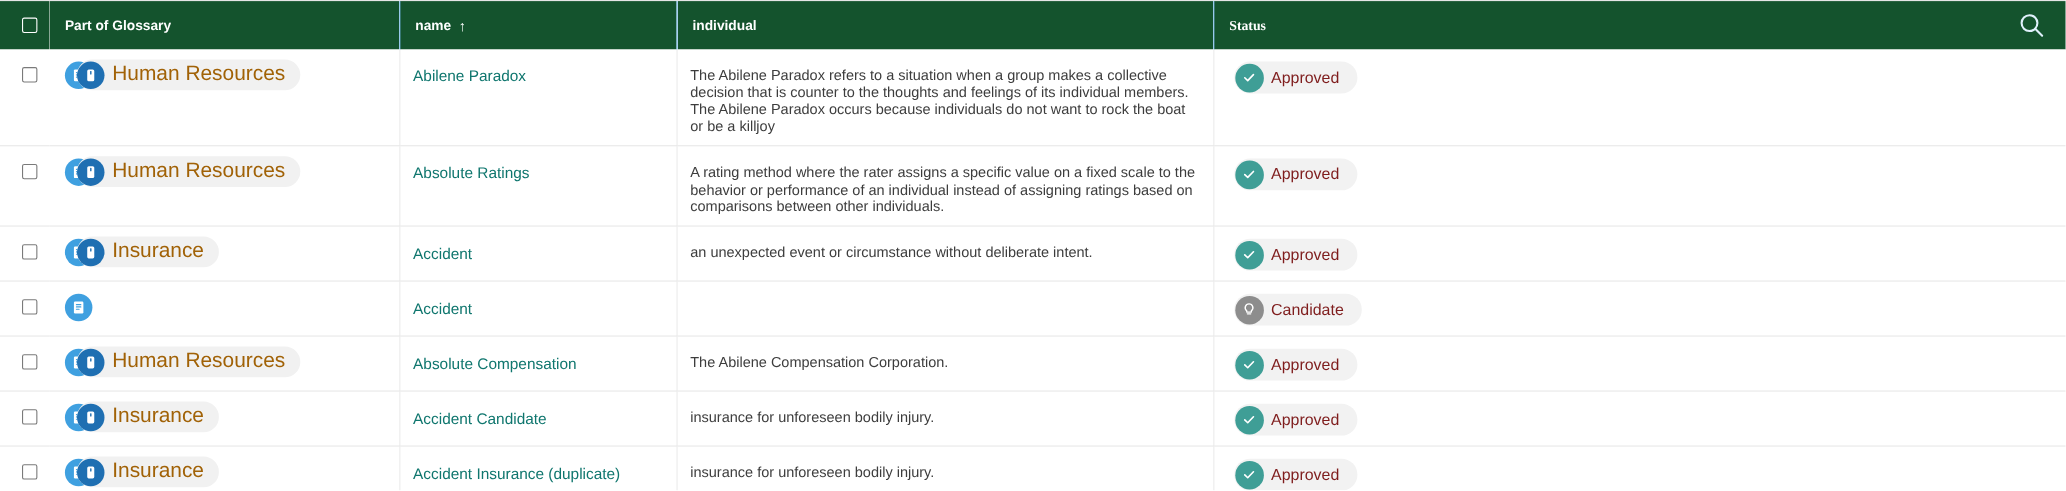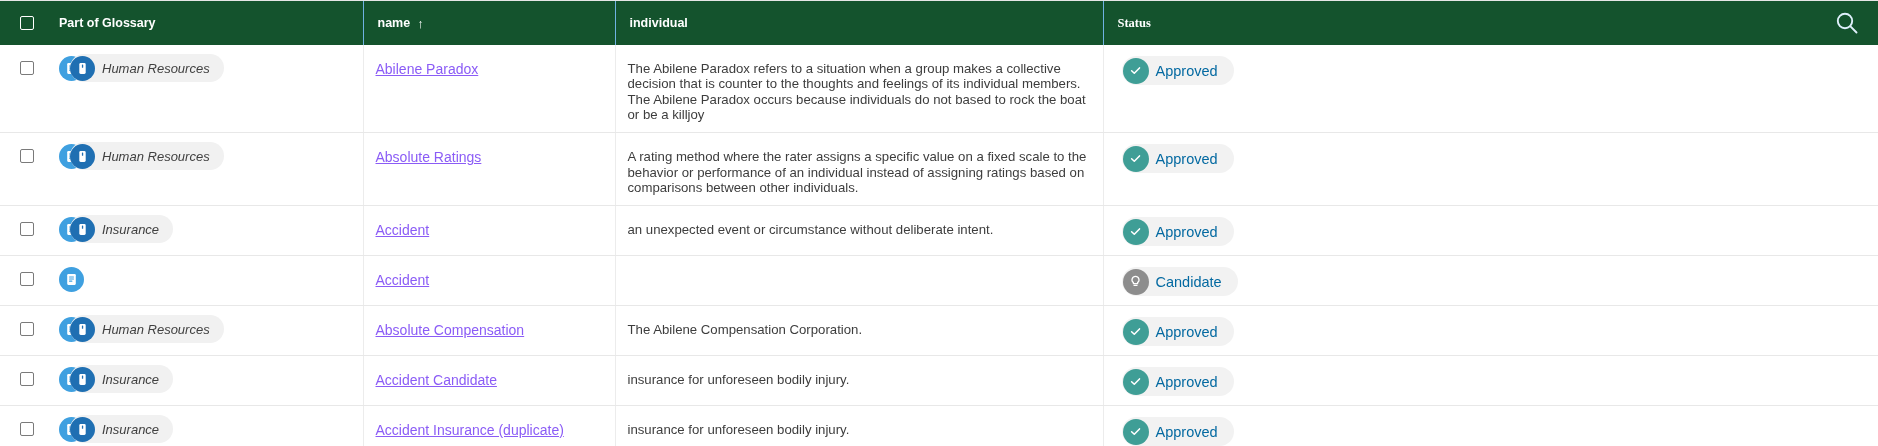--- a/index.html
+++ b/index.html
@@ -101,43 +101,41 @@
   .glossary-pill {
     display: inline-flex;
     align-items: center;
     background: #f1f1f1;
     border-radius: 14px;
     height: 28px;
     padding-right: 14px;
     margin-left: -14px;
   }
   .glossary-label {
-    font-size: 13px;
-    color: #404040;
+    font-size: 19px;
+    color: #a16207;
     margin-left: 7px;
     white-space: nowrap;
-    font-style: italic;
   }
 
   .icon-doc, .icon-term {
     width: 25px; height: 25px;
     border-radius: 50%;
     flex: 0 0 auto;
     display: inline-flex;
     align-items: center;
     justify-content: center;
   }
   .icon-doc { background: #3fa0e0; }
   .icon-term { background: #1f6fb2; position: relative; z-index: 2; }
 
   .cell-name {
     padding: 16px 12px 10px 12px;
     font-size: 14px;
-    color: #8b5cf6;
-    text-decoration: underline;
+    color: #0f766e;
   }
   .cell-desc {
     padding: 16px 14px 10px 12px;
     font-size: 13.2px;
     line-height: 1.16;
     color: #3d3d3d;
   }
 
   .cell-status { padding: 11px 0 9px 18px; }
   .status-badge {
@@ -154,21 +152,21 @@
     margin: 0 7px 0 1px;
     display: inline-flex;
     align-items: center;
     justify-content: center;
     flex: 0 0 auto;
   }
   .status-dot.approved { background: #3f9e96; }
   .status-dot.candidate { background: #8d8d8d; }
   .status-text {
     font-size: 14.5px;
-    color: #0369a1;
+    color: #7f1d1d;
     white-space: nowrap;
   }
 </style>
 </head>
 <body>
 
 <div id="app">
   <table class="grid">
     <thead>
       <tr class="header-row">
@@ -213,21 +211,21 @@
                 <span class="icon-term">
                   <svg width="15" height="15" viewBox="0 0 15 15" aria-hidden="true">
                     <rect x="4.3" y="2.1" width="6.4" height="10.8" rx="1.4" fill="#ffffff"></rect>
                     <rect x="6.9" y="3.6" width="1.3" height="3.1" rx="0.5" fill="#1f6fb2"></rect>
                   </svg>
                 </span>
                 <span class="glossary-label">Human Resources</span>
               </span>
             </span></td>
           <td class="cell-name">Abilene Paradox</td>
-          <td class="cell-desc">The Abilene Paradox refers to a situation when a group makes a collective decision that is counter to the thoughts and feelings of its individual members. The Abilene Paradox occurs because individuals do not based to rock the boat or be a killjoy</td>
+          <td class="cell-desc">The Abilene Paradox refers to a situation when a group makes a collective decision that is counter to the thoughts and feelings of its individual members. The Abilene Paradox occurs because individuals do not want to rock the boat or be a killjoy</td>
           <td class="cell-status"><span class="status-badge">
               <span class="status-dot approved">
                 <svg width="15" height="15" viewBox="0 0 15 15" aria-hidden="true">
                   <path d="M3.6 7.7 L6.3 10.3 L11.5 4.9" fill="none" stroke="#ffffff" stroke-width="1.5" stroke-linecap="round" stroke-linejoin="round"></path>
                 </svg>
               </span>
               <span class="status-text">Approved</span>
             </span></td>
         </tr>
         <tr>

